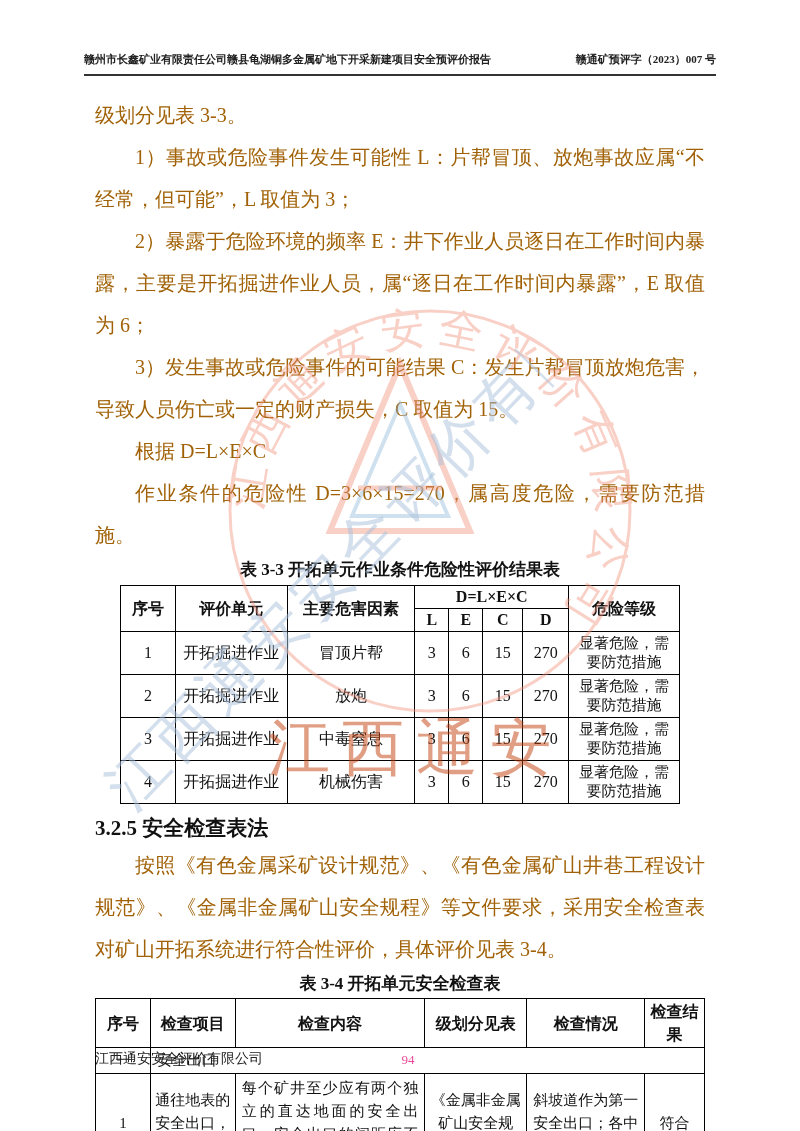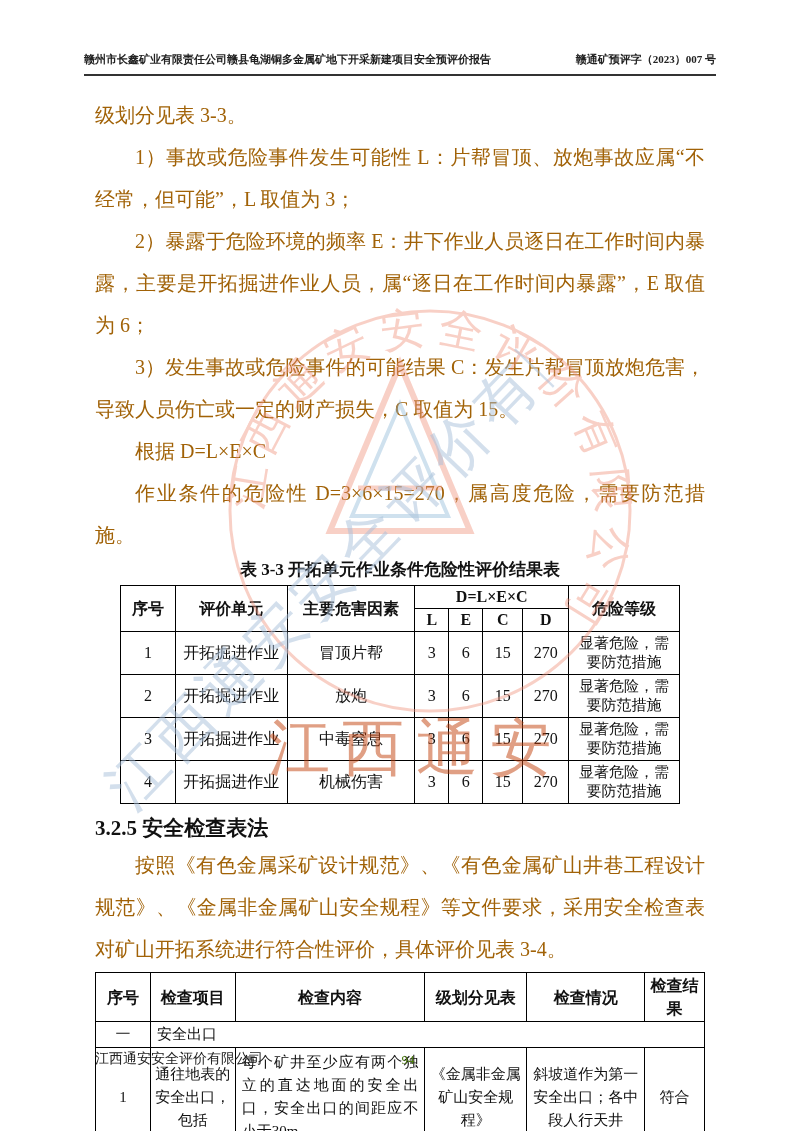--- a/index.html
+++ b/index.html
@@ -36,21 +36,21 @@
   
   .t2 { width:610px; margin:2px auto 0; font-size:15px; line-height:23px; }
   .t2 thead tr { height:38px; }
   .t2 thead th { font-size:16px; }
   .t2 .row-section { height:26px; }
   .t2 .row-section .sec-name { text-align:left; font-weight:normal; padding-left:6px; }
   .t2 .row-data { height:76px; }
   .t2 .cell-left { text-align:justify; padding:3px 6px; }
   
   .footer-company { position:absolute; left:95px; top:1044px; font-size:14px; color:#222; }
-  .footer-page { position:absolute; left:16px; right:0; top:1046px; text-align:center; font-size:13px; color:#4d7c0f; }
+  .footer-page { position:absolute; left:16px; right:0; top:1046px; text-align:center; font-size:13px; color:#ec4899; }
   
   .wm-layer { position:absolute; inset:0; pointer-events:none; }
   .wm-red {
     position:absolute; left:268px; top:700px; font-size:62px; letter-spacing:12px;
     color:#c2410c; opacity:.5; white-space:nowrap; font-weight:400;
   }
   .wm-diagonal {
     position:absolute; left:118px; top:752px; width:600px; overflow:hidden;
     white-space:nowrap; transform:rotate(-46deg); transform-origin:0 50%;
     font-size:60px; letter-spacing:6px; color:#a9c0da; opacity:.5;
@@ -145,20 +145,21 @@
           <td>15</td>
           <td>270</td>
           <td class="level">显著危险，需要防范措施</td>
         </tr>
       </tbody>
     </table>
 
     <h3 class="sec-heading">3.2.5 安全检查表法</h3>
     <p class="para indent sec-para">按照《有色金属采矿设计规范》、《有色金属矿山井巷工程设计规范》、《金属非金属矿山安全规程》等文件要求，采用安全检查表对矿山开拓系统进行符合性评价，具体评价见表 3-4。</p>
 
+    <div class="tbl-title">表 3-4 开拓单元安全检查表</div>
 
     <table class="t2">
       <colgroup>
         <col style="width:55px">
           <col style="width:85px">
           <col style="width:190px">
         <col style="width:102px">
           <col style="width:118px">
           <col style="width:60px">
       </colgroup>

